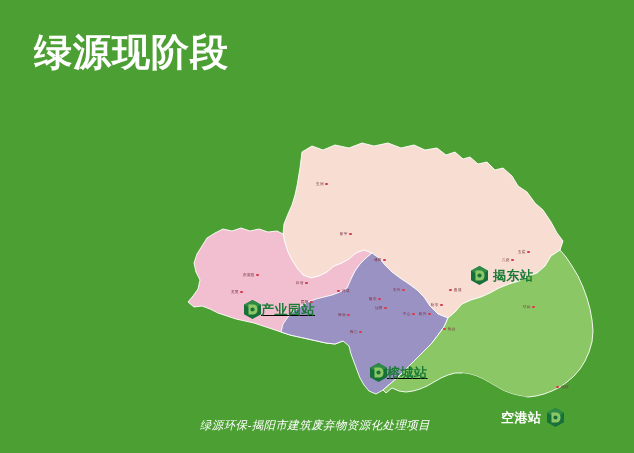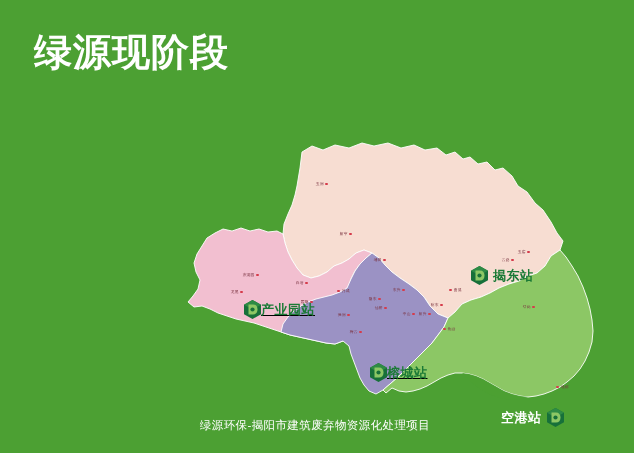--- a/index.html
+++ b/index.html
@@ -112,20 +112,21 @@
     left: 0;
     right: 4px;
     bottom: 18px;
     text-align: center;
     color: #FFFFFF;
     font-size: 11.5px;
     line-height: 1.75;
     letter-spacing: 0.4px;
     z-index: 7;
     user-select: none;
+    font-style: italic;
   }
 </style>
 </head>
 <body>
 
 <div id="poster">
 
   <div id="map-wrap">
     <svg id="map-svg" width="634" height="453" viewBox="0 0 634 453" xmlns="http://www.w3.org/2000/svg">
 

